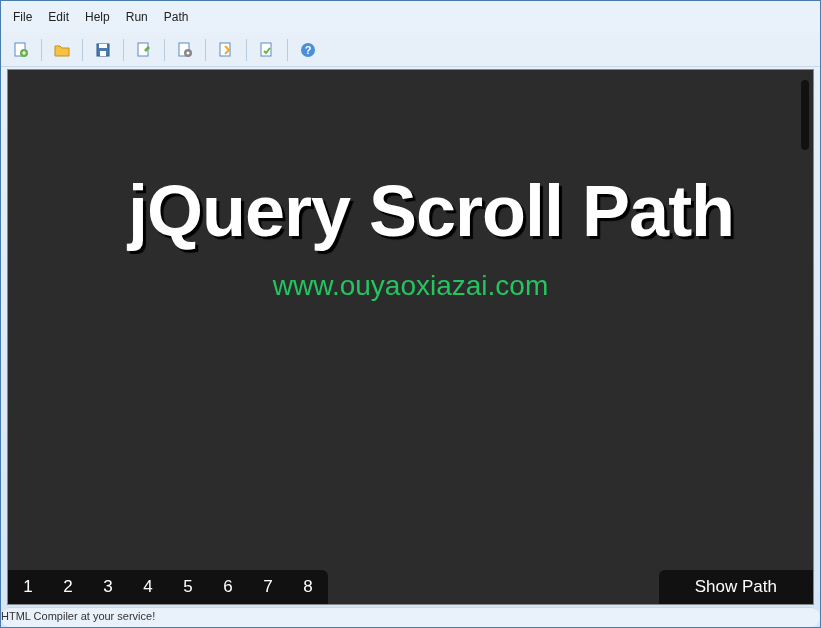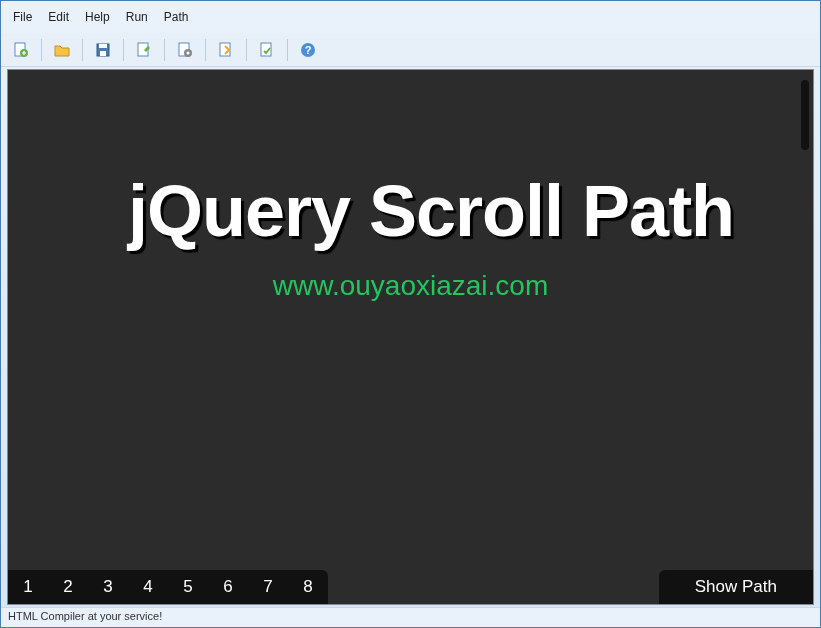--- a/index.html
+++ b/index.html
@@ -144,23 +144,24 @@
       color: #fff;
       padding: 7px 36px;
       font-size: 17px;
       font-family: Arial, sans-serif;
       border-top-left-radius: 6px;
     }
     .statusbar {
       height: 20px;
       font-size: 11px;
       color: #333;
-      padding: 2px 7px;
+      padding: 2px 0;
       background: #e9f1fb;
       border-top: 1px solid #c8d8ea;
+      border-radius: 9px;
     }
   </style>
 </head>
 <body>
 
 <div class="window">
 
 
   <div class="menubar">
     <div class="menu-item">File</div>

